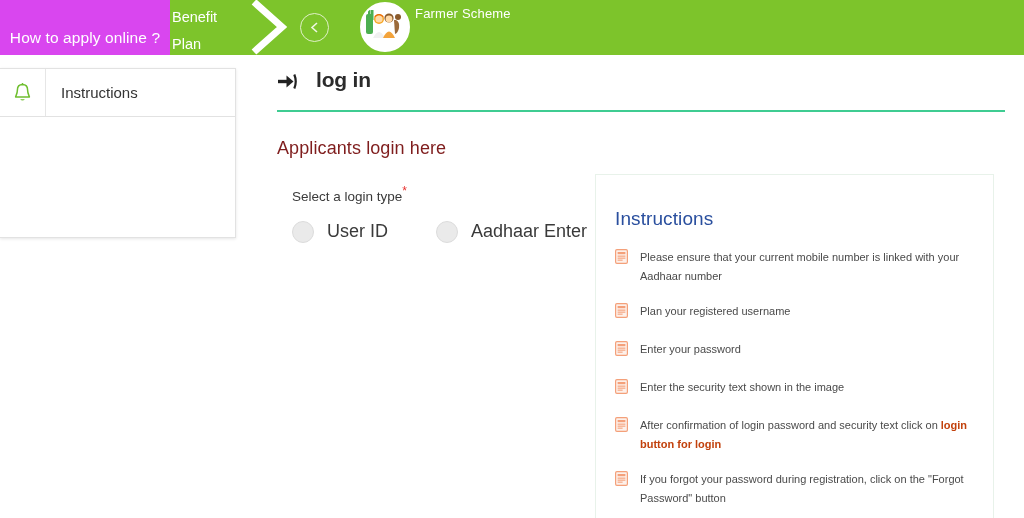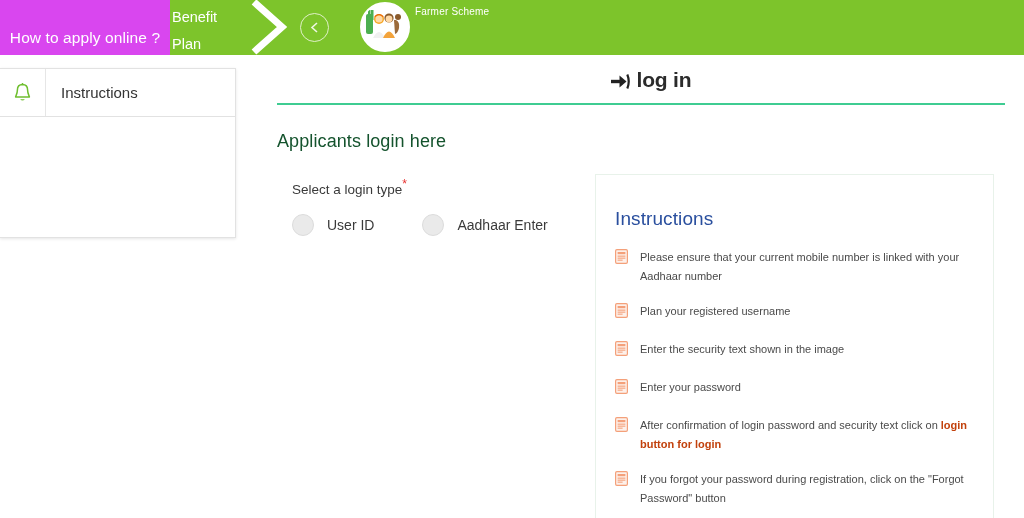--- a/index.html
+++ b/index.html
@@ -38,21 +38,21 @@
     cursor: pointer;
   }
   .avatar {
     position: absolute; left: 360px; top: 2px;
     width: 50px; height: 50px; border-radius: 50%;
     background: #ffffff; overflow: hidden;
     border: 2px solid #ffffff;
   }
   .scheme-title {
     position: absolute; left: 415px; top: 6px;
-    color: #ffffff; font-size: 10px; letter-spacing: .2px;
+    color: #ffffff; font-size: 13px; letter-spacing: .2px;
   }
 
   
   .side-panel {
     position: absolute; left: 0; top: 68px; width: 236px; height: 170px;
     background: #ffffff;
     border: 1px solid #e2e2e2;
     border-left: none;
     box-shadow: 0 1px 3px rgba(0,0,0,0.10);
   }
@@ -66,44 +66,43 @@
   }
   .side-head-label {
     display: flex; align-items: center; padding-left: 15px;
     font-size: 15px; color: #333333;
   }
   .side-body { height: 120px; }
 
   
   .main { position: absolute; left: 277px; top: 68px; right: 0; }
   .login-title-row {
-    display: flex; align-items: center; gap: 5px;
-    padding-bottom: 11px;
-    justify-content: center;
+    display: flex; align-items: center; gap: 17px;
+    padding-bottom: 18px;
   }
   .login-title {
     font-size: 21px; font-weight: bold; color: #2b2b2b; letter-spacing: -0.2px;
   }
   .signin-icon { display: inline-flex; align-items: center; margin-right: 1px; margin-top: 2px; }
   .green-rule { width: 728px; height: 2px; background: #3fcc92; }
 
   .applicants {
-    margin-top: 26px; font-size: 18px; color: #14532d; letter-spacing: .1px;
+    margin-top: 26px; font-size: 18px; color: #7f1d1d; letter-spacing: .1px;
   }
 
   .form-block { margin-top: 25px; margin-left: 15px; }
   .form-label { font-size: 13.5px; color: #3a3a3a; }
   .req { color: #e8312f; font-size: 12px; vertical-align: super; }
   .radio-row { margin-top: 17px; display: flex; align-items: center; }
   .radio {
     width: 22px; height: 22px; border-radius: 50%;
     background: #eaeaea; border: 1px solid #dcdcdc;
     cursor: pointer; flex: none;
   }
-  .radio-label { font-size: 14px; color: #3a3a3a; margin-left: 13px; }
+  .radio-label { font-size: 18px; color: #3a3a3a; margin-left: 13px; }
   .radio-gap { width: 48px; }
 
   
   .instr-card {
     position: absolute; left: 595px; top: 174px; width: 399px; height: 360px;
     background: #ffffff; border: 1px solid #e8f2ea;
   }
   .instr-title {
     margin: 33px 0 0 19px; font-size: 19px; color: #2a4f9e; letter-spacing: .1px;
   }
@@ -236,31 +235,31 @@
           <span class="instr-text">Plan your registered username</span>
         </li>
         <li class="instr-item">
           <span class="instr-icon"><svg width="13" height="15" viewBox="0 0 13 15">
               <rect x="0.6" y="0.6" width="11.8" height="13.8" rx="1.3" fill="#fdf0ea" stroke="#f4a07a" stroke-width="1.2"></rect>
               <rect x="2.6" y="3" width="7.8" height="2.2" fill="#f4a07a"></rect>
               <rect x="2.6" y="6.6" width="7.8" height="1.1" fill="#f4a07a"></rect>
               <rect x="2.6" y="8.6" width="7.8" height="1.1" fill="#f4a07a"></rect>
               <rect x="2.6" y="10.6" width="5" height="1.1" fill="#f4a07a"></rect>
             </svg></span>
+          <span class="instr-text">Enter your password</span>
+        </li>
+        <li class="instr-item">
+          <span class="instr-icon"><svg width="13" height="15" viewBox="0 0 13 15">
+              <rect x="0.6" y="0.6" width="11.8" height="13.8" rx="1.3" fill="#fdf0ea" stroke="#f4a07a" stroke-width="1.2"></rect>
+              <rect x="2.6" y="3" width="7.8" height="2.2" fill="#f4a07a"></rect>
+              <rect x="2.6" y="6.6" width="7.8" height="1.1" fill="#f4a07a"></rect>
+              <rect x="2.6" y="8.6" width="7.8" height="1.1" fill="#f4a07a"></rect>
+              <rect x="2.6" y="10.6" width="5" height="1.1" fill="#f4a07a"></rect>
+            </svg></span>
           <span class="instr-text">Enter the security text shown in the image</span>
-        </li>
-        <li class="instr-item">
-          <span class="instr-icon"><svg width="13" height="15" viewBox="0 0 13 15">
-              <rect x="0.6" y="0.6" width="11.8" height="13.8" rx="1.3" fill="#fdf0ea" stroke="#f4a07a" stroke-width="1.2"></rect>
-              <rect x="2.6" y="3" width="7.8" height="2.2" fill="#f4a07a"></rect>
-              <rect x="2.6" y="6.6" width="7.8" height="1.1" fill="#f4a07a"></rect>
-              <rect x="2.6" y="8.6" width="7.8" height="1.1" fill="#f4a07a"></rect>
-              <rect x="2.6" y="10.6" width="5" height="1.1" fill="#f4a07a"></rect>
-            </svg></span>
-          <span class="instr-text">Enter your password</span>
         </li>
         <li class="instr-item">
           <span class="instr-icon"><svg width="13" height="15" viewBox="0 0 13 15">
               <rect x="0.6" y="0.6" width="11.8" height="13.8" rx="1.3" fill="#fdf0ea" stroke="#f4a07a" stroke-width="1.2"></rect>
               <rect x="2.6" y="3" width="7.8" height="2.2" fill="#f4a07a"></rect>
               <rect x="2.6" y="6.6" width="7.8" height="1.1" fill="#f4a07a"></rect>
               <rect x="2.6" y="8.6" width="7.8" height="1.1" fill="#f4a07a"></rect>
               <rect x="2.6" y="10.6" width="5" height="1.1" fill="#f4a07a"></rect>
             </svg></span>
           <span class="instr-text">After confirmation of login password and security text click on <b>login button for login</b></span>

